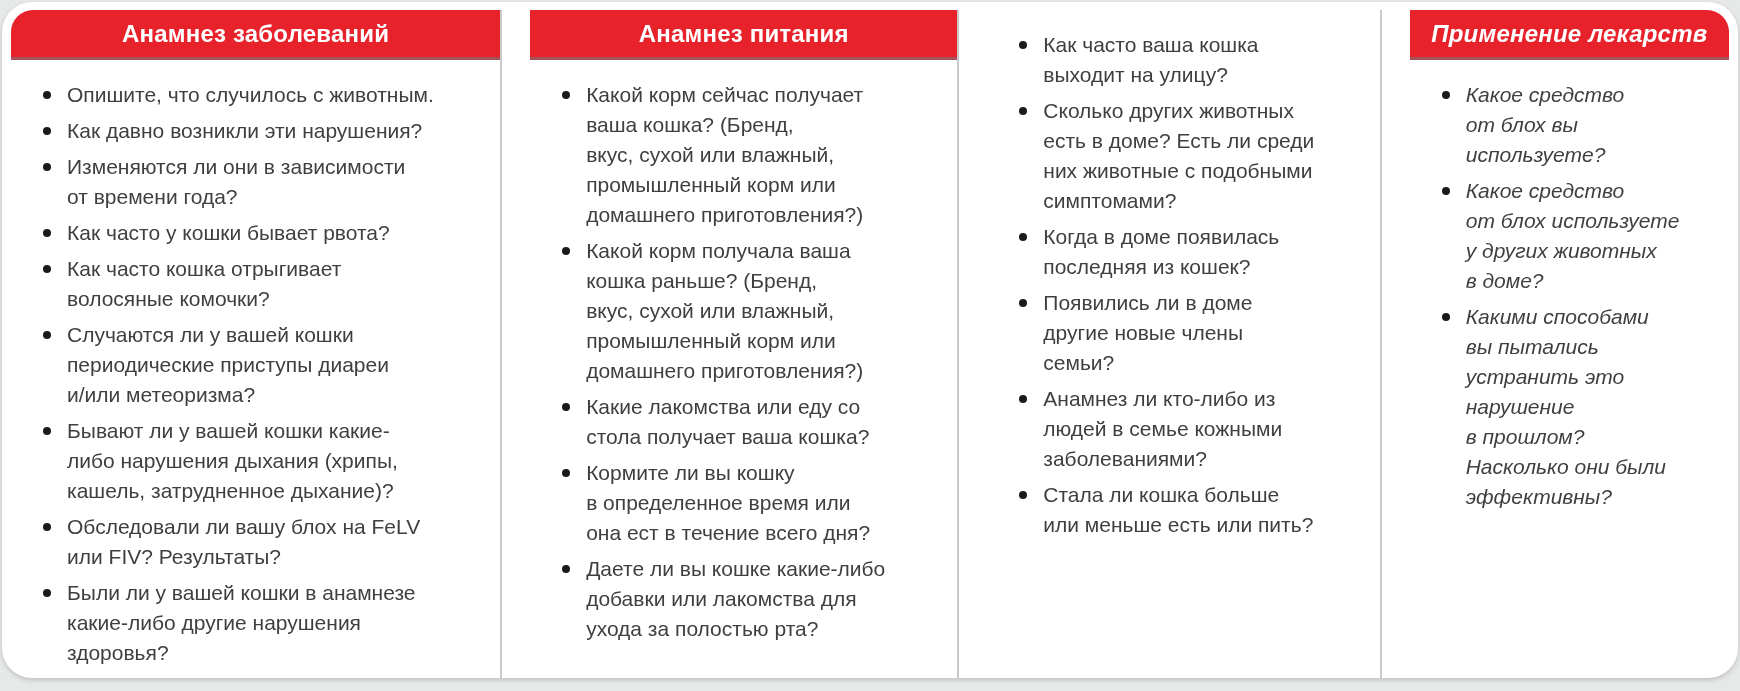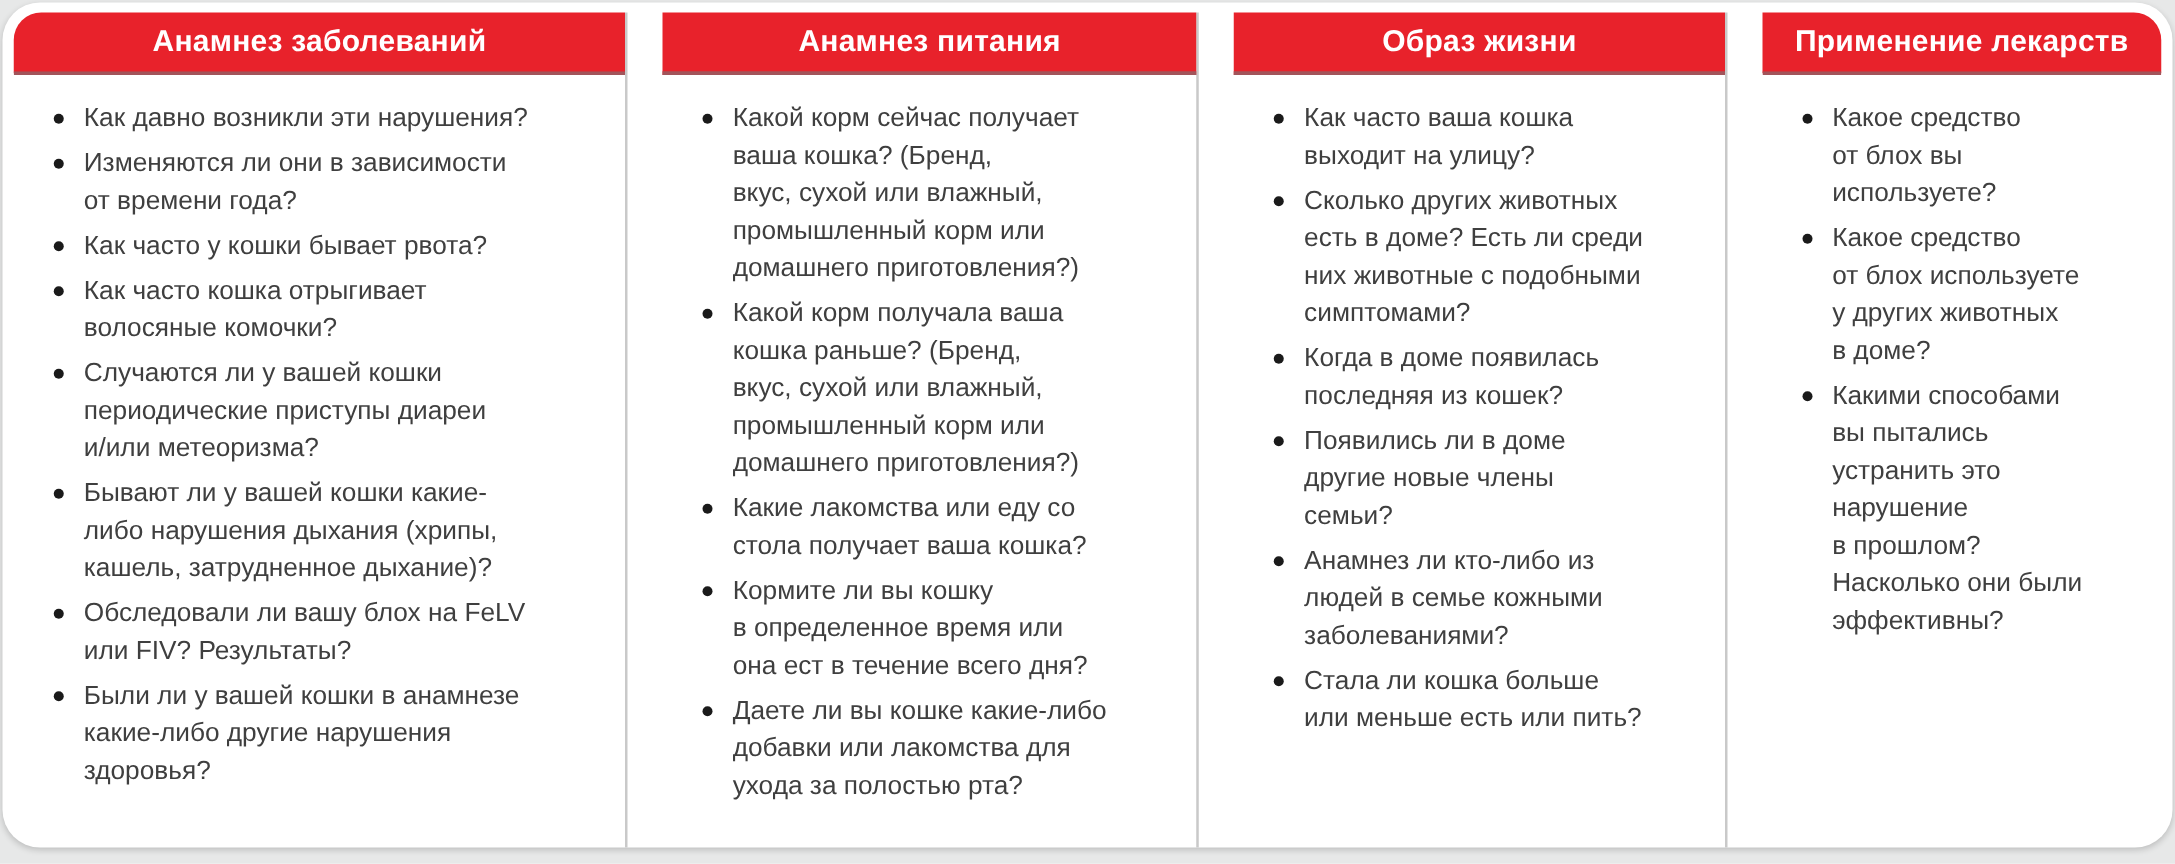--- a/index.html
+++ b/index.html
@@ -30,21 +30,21 @@
     box-shadow: 0 2px 5px rgba(0,0,0,0.18);
     padding: 8px 9px 0 9px;
   }
   .grid {
     display: grid;
     grid-template-columns: 523fr 457fr 420fr 340fr;
     height: 100%;
     gap: 28px;
   }
   .col { border-right: 2px solid var(--divider); min-width: 0; }
-  .col:last-child { border-right: none; }
+  .col:last-child { border-right: none; font-style: italic; }
   .col-header {
     background: var(--header-bg);
     color: var(--header-text);
     border-bottom: 3px solid var(--header-underline);
     height: 50px;
     line-height: 47px;
     text-align: center;
     font-size: 24px;
     font-weight: bold;
     letter-spacing: 0.2px;
@@ -78,20 +78,21 @@
 </style>
 </head>
 <body>
 
 <div class="card">
   <div class="grid">
 
     <section class="col">
       <header class="col-header">Анамнез заболеваний</header>
       <ul class="questions">
+          <li>Опишите, что случилось с животным.</li>
           <li>Как давно возникли эти нарушения?</li>
           <li>Изменяются ли они в зависимости
 от времени года?</li>
           <li>Как часто у кошки бывает рвота?</li>
           <li>Как часто кошка отрыгивает
 волосяные комочки?</li>
           <li>Случаются ли у вашей кошки
 периодические приступы диареи
 и/или метеоризма?</li>
           <li>Бывают ли у вашей кошки какие-
@@ -123,21 +124,20 @@
           <li>Кормите ли вы кошку
 в определенное время или
 она ест в течение всего дня?</li>
           <li>Даете ли вы кошке какие-либо
 добавки или лакомства для
 ухода за полостью рта?</li>
         </ul>
     </section>
 
     <section class="col">
-      <header class="col-header">Образ жизни</header>
       <ul class="questions">
           <li>Как часто ваша кошка
 выходит на улицу?</li>
           <li>Сколько других животных
 есть в доме? Есть ли среди
 них животные с подобными
 симптомами?</li>
           <li>Когда в доме появилась
 последняя из кошек?</li>
           <li>Появились ли в доме

